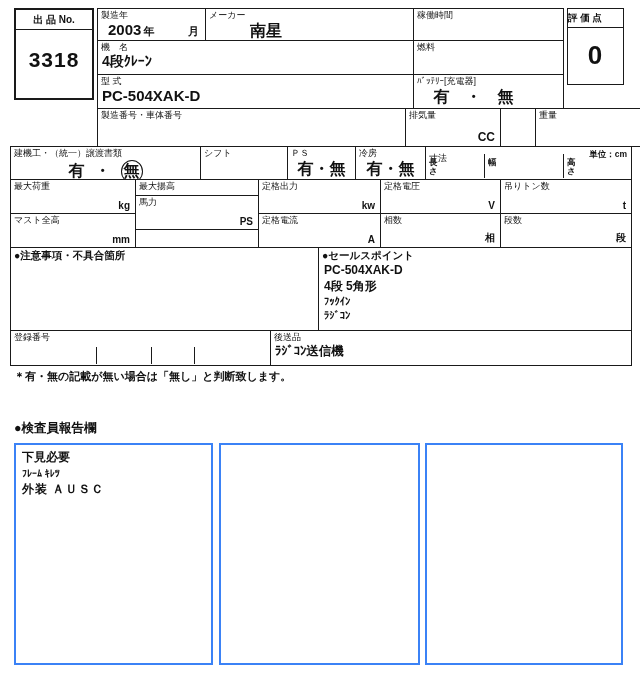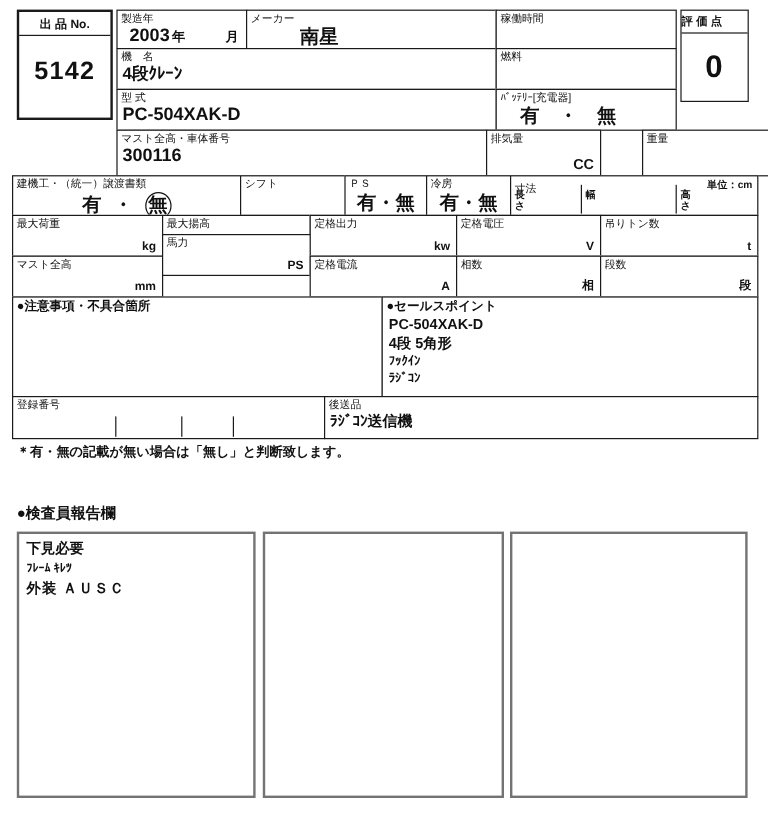--- a/index.html
+++ b/index.html
@@ -7,37 +7,37 @@
   .sheet{position:relative;width:640px;height:680px;background:#fff;overflow:hidden;}
   .cell{position:absolute;border:1px solid #1a1a1a;box-sizing:border-box;background:#fff;}
   .lbl{font-size:9px;line-height:1.1;padding:2px 0 0 3px;white-space:nowrap;}
   .val{font-size:14px;font-weight:700;padding:0 0 1px 4px;white-space:nowrap;}
   .val-big{font-size:15px;}
   .unit{position:absolute;right:5px;bottom:2px;font-size:10px;font-weight:600;}
   .bigval{font-size:21px;font-weight:700;text-align:center;letter-spacing:1px;}
   .circled{display:inline-block;border:1.5px solid #111;border-radius:50%;padding:0 2px;min-width:13px;text-align:center;}
   .subdiv{position:absolute;border-left:1px solid #1a1a1a;}
   .stack{position:absolute;width:10px;font-size:8.5px;line-height:1.05;font-weight:600;word-break:break-all;}
-  .report-box{position:absolute;border:2px solid #737373;box-sizing:border-box;background:#fff;}
+  .report-box{position:absolute;border:2px solid #3b82f6;box-sizing:border-box;background:#fff;}
   .rep-line1{font-size:12px;font-weight:700;padding:4px 0 0 6px;}
   .rep-line2{font-size:10px;font-weight:600;padding:2px 0 0 6px;}
   .rep-line3{font-size:12px;font-weight:700;padding:2px 0 0 6px;letter-spacing:1px;}
   .footnote{position:absolute;left:14px;top:369px;font-size:11px;font-weight:600;}
   .sectionlabel{position:absolute;left:14px;top:420px;font-size:12.5px;font-weight:700;}
   .saleline{font-size:12px;font-weight:700;line-height:1.35;padding-left:5px;white-space:nowrap;}
   .ynval{font-size:16px;font-weight:700;text-align:center;}
 </style>
 </head>
 <body>
 
 <div class="sheet">
 
   <div class="cell" style="left:14px;top:8px;width:80px;height:92px;border-width:2px;">
     <div style="border-bottom:1px solid #1a1a1a;text-align:center;font-size:10px;font-weight:600;padding:3px 0 2px;">出 品 No.</div>
-    <div class="bigval" style="margin-top:18px;">5142</div>
+    <div class="bigval" style="margin-top:18px;">3318</div>
   </div>
 
   <div class="cell" style="left:97px;top:8px;width:109px;height:33px;">
     <div class="lbl">製造年</div>
     <div style="display:flex;align-items:baseline;padding:0 6px 0 10px;">
       <span class="val val-big" style="padding:0;">2003</span>
       <span style="font-size:11px;font-weight:600;margin-left:2px;">年</span>
       <span style="font-size:11px;font-weight:600;margin-left:auto;">月</span>
     </div>
   </div>
@@ -65,22 +65,21 @@
   <div class="cell" style="left:97px;top:74px;width:317px;height:35px;">
     <div class="lbl">型 式</div>
     <div class="val val-big">PC-504XAK-D</div>
   </div>
   <div class="cell" style="left:413px;top:74px;width:151px;height:35px;">
     <div class="lbl">ﾊﾞｯﾃﾘｰ[充電器]</div>
     <div class="ynval" style="padding-right:30px;">有　・　無</div>
   </div>
 
   <div class="cell" style="left:97px;top:108px;width:309px;height:39px;">
-    <div class="lbl">マスト全高・車体番号</div>
-    <div class="val val-big">300116</div>
+    <div class="lbl">製造番号・車体番号</div>
   </div>
   <div class="cell" style="left:405px;top:108px;width:96px;height:39px;">
     <div class="lbl">排気量</div>
     <div class="unit" style="font-size:12px;">CC</div>
   </div>
   <div class="cell" style="left:500px;top:108px;width:133px;height:39px;margin-left:35px;">
     <div class="lbl">重量</div>
     <div class="unit" style="font-size:12px;">Kg</div>
   </div>
 

